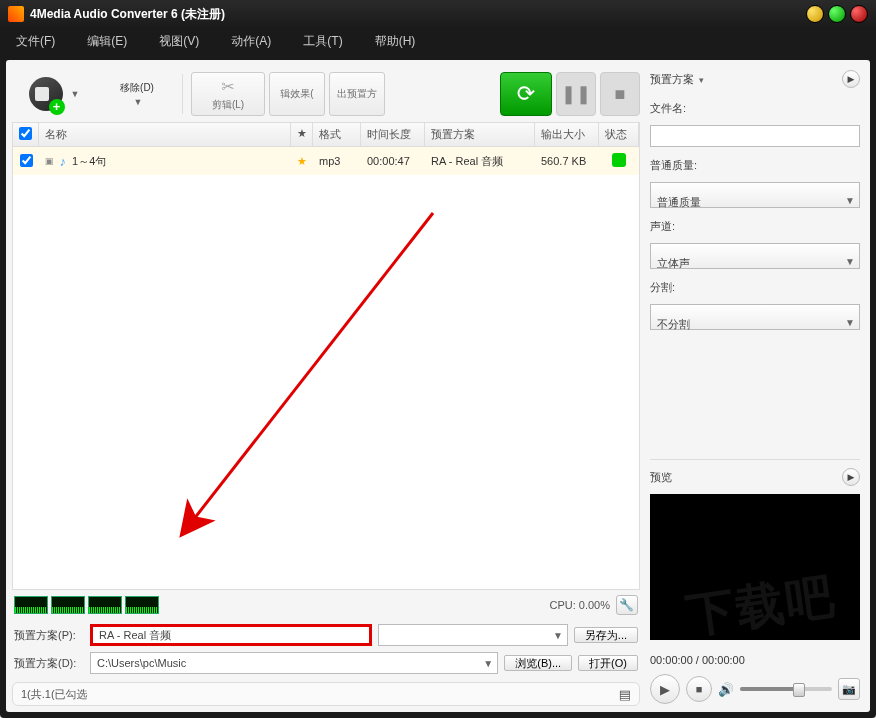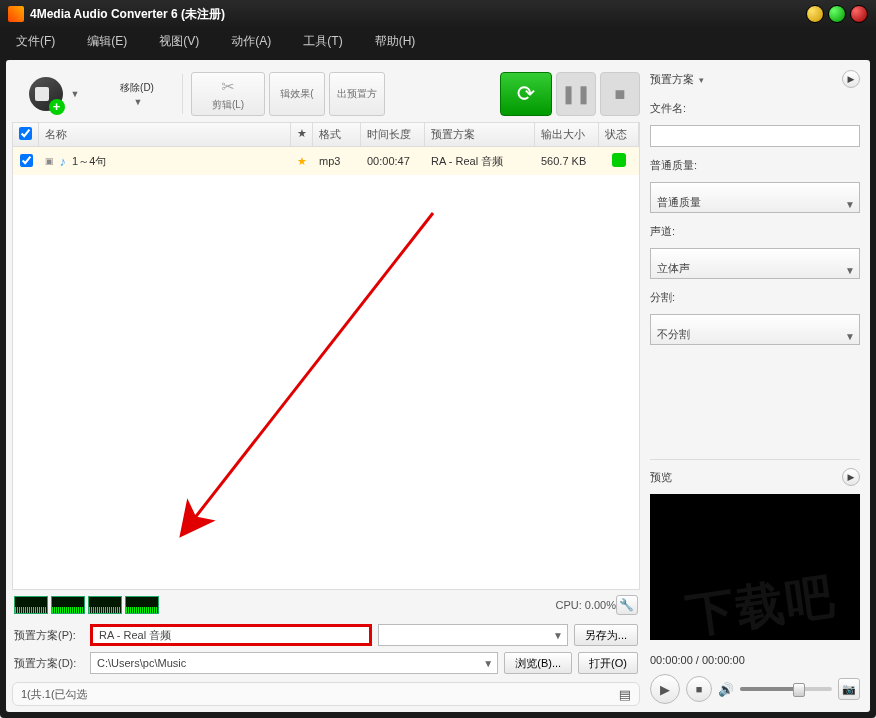--- a/index.html
+++ b/index.html
@@ -54,45 +54,45 @@
 .td.fmt { width: 48px; }
 .td.dur { width: 64px; }
 .td.prof { width: 110px; }
 .td.size { width: 64px; }
 .td.stat { width: 40px; text-align: center; }
 .noteicon { color: #4da6ff; font-size: 13px; }
 .statusdot { display: inline-block; width: 14px; height: 14px; background: #00d000; border-radius: 3px; }
 
 .arrow { position: absolute; left: 110px; top: 80px; width: 320px; height: 340px; pointer-events: none; z-index: 5; }
 
-.cpubar { height: 30px; display: flex; align-items: center; gap: 0; padding: 4px 2px; font-size: 11px; color: #555; }
+.cpubar { height: 30px; display: flex; align-items: center; gap: 6px; padding: 4px 2px; font-size: 11px; color: #555; }
 .cpubox { display: flex; gap: 3px; }
 .cpuseg { width: 34px; height: 18px; border: 1px solid #2a6; background: #001800; position: relative; overflow: hidden; }
 .cpuseg::before { content: ""; position: absolute; left: 0; bottom: 0; width: 100%; height: 6px; background: repeating-linear-gradient(90deg, #0f0 0 1px, transparent 1px 2px); }
 .cpubar .spacer { flex: 1; }
 .gearbtn { width: 22px; height: 20px; border: 1px solid #bbb; border-radius: 3px; background: linear-gradient(#fff, #e8e8e8); display: flex; align-items: center; justify-content: center; cursor: pointer; font-size: 12px; }
 
 .bottomform { display: flex; flex-direction: column; gap: 6px; padding: 4px 2px; font-size: 11px; color: #444; }
 .formrow { display: flex; align-items: center; gap: 6px; }
 .formrow label { width: 70px; }
 .dropdownwide { flex: 1; height: 22px; border: 1px solid #bbb; background: #fff; display: flex; align-items: center; padding: 0 6px; font-size: 11px; position: relative; }
 .dropdownwide .chevd { position: absolute; right: 4px; color: #666; font-size: 10px; }
-.smbtn { height: 22px; border: 1px solid #bbb; border-radius: 2px; background: linear-gradient(#fff, #e8e8e8); padding: 0 10px; font-size: 11px; cursor: pointer; text-align: center; }
+.smbtn { height: 16px; border: 1px solid #bbb; border-radius: 2px; background: linear-gradient(#fff, #e8e8e8); padding: 0 10px; font-size: 11px; cursor: pointer; text-align: center; }
 .redbox { border: 3px solid #e00000 !important; }
 
 .statusbar { height: 24px; border: 1px solid #ddd; border-radius: 6px; background: #fafafa; display: flex; align-items: center; padding: 0 8px; font-size: 11px; color: #555; justify-content: space-between; margin-top: 4px; }
 .statusbar .sicon { font-size: 13px; }
 
 .rightpane { width: 224px; padding: 8px 10px 8px 4px; display: flex; flex-direction: column; gap: 9px; font-size: 11px; color: #444; }
 .panelhdr { display: flex; align-items: center; justify-content: space-between; background: #f5f5f5; height: 22px; }
 .panelhdr .dropdown { cursor: pointer; }
 .panelhdr .expand { width: 18px; height: 18px; border: 1px solid #bbb; border-radius: 9px; background: linear-gradient(#fff, #e8e8e8); display: flex; align-items: center; justify-content: center; cursor: pointer; font-size: 9px; }
 .rlabel { font-size: 11px; color: #444; margin-top: 2px; }
 .rinput { width: 100%; height: 22px; border: 1px solid #bbb; background: #fff; padding: 0 6px; font-size: 11px; }
-.rselect { width: 100%; height: 31px; border: 1px solid #bbb; background: linear-gradient(#fff, #eee); display: flex; align-items: flex-end; padding: 2px 6px; position: relative; cursor: pointer; }
+.rselect { width: 100%; height: 22px; border: 1px solid #bbb; background: linear-gradient(#fff, #eee); display: flex; align-items: flex-start; padding: 12px 6px; position: relative; cursor: pointer; }
 .rselect .chevd { position: absolute; right: 4px; font-size: 10px; color: #666; }
 
 .rightspacer { flex: 1; }
 
 .preview { border-top: 1px solid #ddd; padding-top: 6px; }
 .previewbox { width: 100%; height: 146px; background: #000; margin-top: 6px; }
 .timebar { text-align: left; font-size: 11px; color: #333; margin-top: 14px; }
 .playercontrols { display: flex; align-items: center; gap: 6px; margin-top: 8px; }
 .pbtn { width: 26px; height: 26px; border: 1px solid #bbb; border-radius: 50%; background: linear-gradient(#fff, #e8e8e8); display: flex; align-items: center; justify-content: center; cursor: pointer; font-size: 11px; color: #555; }
 .pbtn.big2 { width: 30px; height: 30px; font-size: 13px; }

